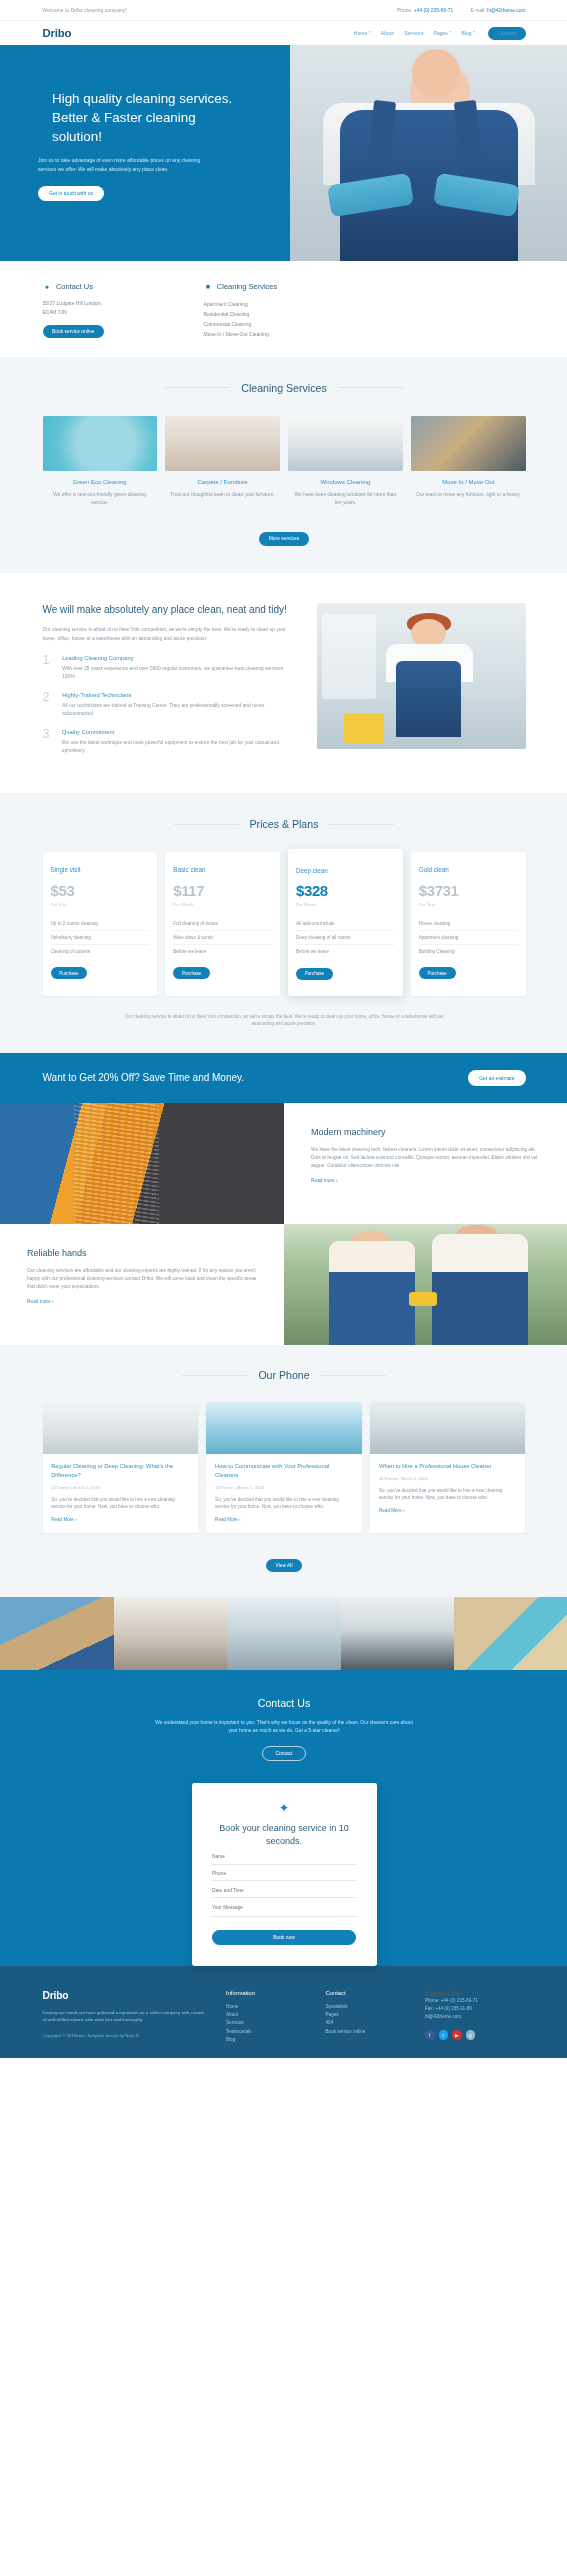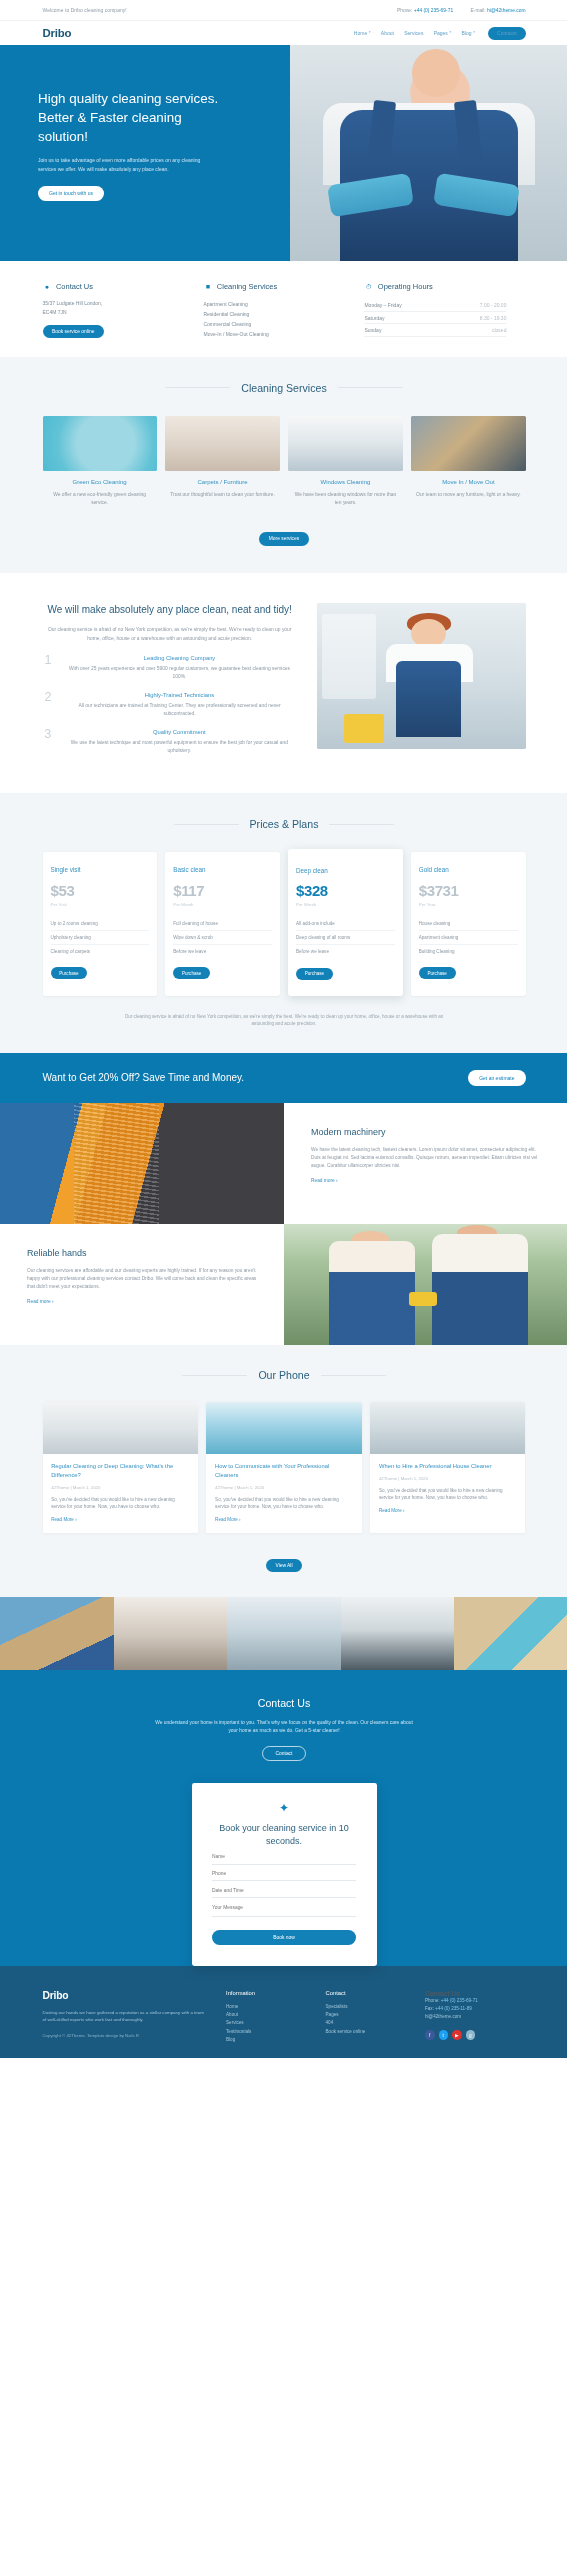--- a/index.html
+++ b/index.html
@@ -70,21 +70,21 @@
     background: linear-gradient(180deg,#59b7d8,#3f9cc4); border-radius: 8px;
   }
   .hero-photo .ov-armL { left: 14%; top: 62%; transform: rotate(-9deg); }
   .hero-photo .ov-armR { left: 52%; top: 62%; transform: rotate(9deg); }
   .hero-photo .ov-head {
     position: absolute; left: 44%; top: 2%; width: 17%; height: 22%;
     background: #f0c3a4; border-radius: 50%;
   }
   .hero-text { position: relative; padding-top: 44px; }
   .hero h1 {
-    width: 181px; margin-left: 38px;
+    width: 181px; margin-left: 52px;
     font-size: 13.4px; line-height: 19px; font-weight: 400; color: #ffffff;
   }
   .hero p {
     width: 180px; margin: 10.3px 0 0 38px;
     font-size: 5px; line-height: 8.7px; color: #cfe6f3;
   }
   .btn-pill-white {
     display: inline-block; margin: 12px 0 0 38px;
     background: #fff; color: #1281b8; font-size: 5px;
     padding: 4.7px 11px; border-radius: 9.5px; text-decoration: none;
@@ -123,21 +123,21 @@
   .svc-1 { background: radial-gradient(circle at 55% 50%, #9ed8e4 0 42%, #62c3d6 70%, #4fbbd2 100%); }
   .svc-2 { background: linear-gradient(180deg,#efe8e0 0%, #ddd2c6 55%, #c9bcae 100%); }
   .svc-3 { background: linear-gradient(180deg,#f6f7f7 0%, #dfe6ea 50%, #b9c7d0 100%); }
   .svc-4 { background: linear-gradient(135deg,#8fa1ad 0%, #c9ae82 45%, #4a5a66 100%); }
   .center { text-align: center; }
   .btn-center { margin-top: 17.4px; }
 
   
   .about { background: #fff; padding: 30px 0 27px; }
   .about .container { display: flex; gap: 20.5px; }
-  .about-left { width: 55%; text-align: center; }
+  .about-left { width: 55%; }
   .about-left h2 { font-size: 10px; line-height: 14px; font-weight: 400; color: #2b5f7e; }
   .about-left .lead { font-size: 4.9px; line-height: 8.3px; color: #8b98a3; margin-top: 9.5px; }
   .steps { margin-top: 12.6px; }
   .step { display: flex; gap: 8.7px; margin-bottom: 11px; }
   .step .num { font-size: 12.6px; color: #c8d3db; line-height: 11px; width: 11px; font-weight: 400;}
   .step h4 { font-size: 5.8px; color: #3592c4; font-weight: 400; margin-bottom: 4px; }
   .step p { font-size: 4.9px; line-height: 8px; color: #8b98a3; }
   .about-right { width: 45%; position: relative; }
   .about-photo {
     width: 100%; height: 146px; border-radius: 1.6px; overflow: hidden; position: relative;
@@ -368,38 +368,20 @@
         <div class="infohead">
           <span class="ic">■</span>
           <span class="t">Cleaning Services</span>
         </div>
         <ul class="svclist">
           <li>Apartment Cleaning</li>
           <li>Residential Cleaning</li>
           <li>Commercial Cleaning</li>
           <li>Move-In / Move-Out Cleaning</li>
         </ul>
-      </div>
-      <div class="infocol">
-        <div class="infohead">
-          <span class="ic">⏱</span>
-          <span class="t">Operating Hours</span>
-        </div>
-        <div class="hourrow">
-          <span>Monday – Friday</span>
-          <span class="v">7.00 - 20.00</span>
-        </div>
-        <div class="hourrow">
-          <span>Saturday</span>
-          <span class="v">8.30 - 19.30</span>
-        </div>
-        <div class="hourrow">
-          <span>Sunday</span>
-          <span class="v">closed</span>
-        </div>
       </div>
     </div>
   </div>
 
   <div class="services">
     <div class="container">
       <div class="sect-title">
         <span class="ln"></span>
         <h2>Cleaning Services</h2>
         <span class="ln"></span>

